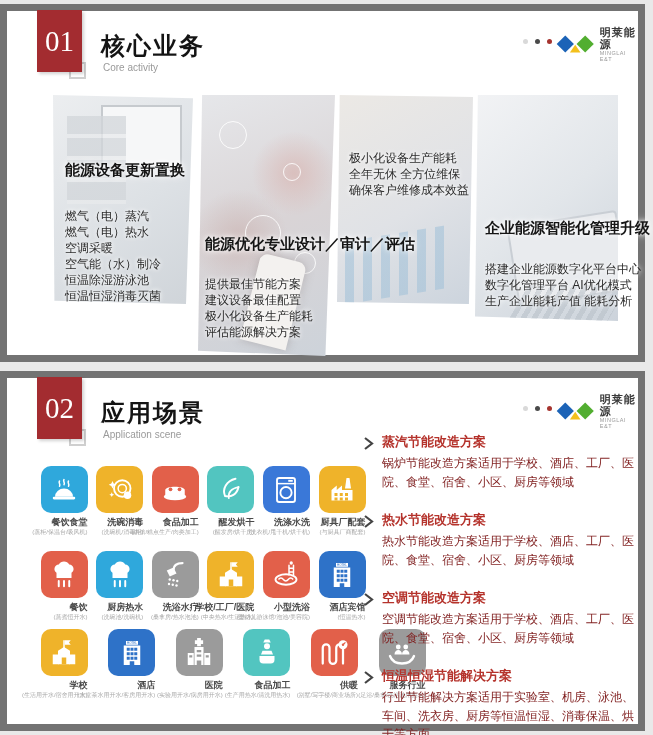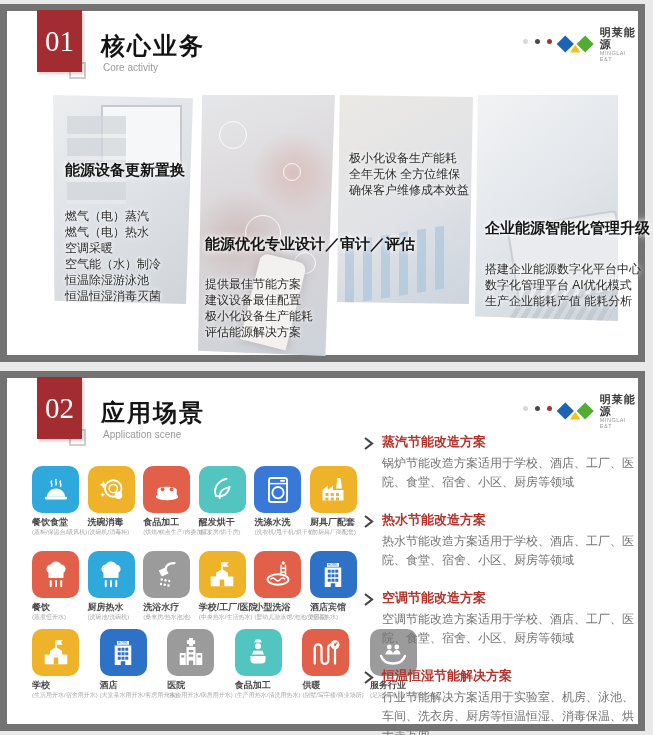--- a/index.html
+++ b/index.html
@@ -66,31 +66,31 @@
     text-shadow:0 0 4px #fff,0 0 6px rgba(255,255,255,.85);}
   .ct1{left:58px;top:150px;}  .ct1 .list{margin-top:28px;}
   .ct2{left:198px;top:224px;} .ct2 .list{margin-top:22px;}
   .ct3{left:342px;top:115px;} .ct3 .list{margin-top:24px;}
   .ct4{left:478px;top:208px;} .ct4 .list{margin-top:23px;}
 
   
   .grid{position:absolute;left:25px;top:88px;width:334px;}
   .grow{display:flex;}
   .grow2{margin-top:15px;} .grow3{margin-top:8px;gap:12px;}
-  .cell{width:55.6px;display:flex;flex-direction:column;align-items:flex-start;}
+  .cell{width:55.6px;display:flex;flex-direction:column;align-items:flex-end;}
   .tile{width:47px;height:47px;border-radius:10px;display:flex;align-items:center;justify-content:center;flex:none;}
   .glabel{margin-top:4px;font-size:9px;font-weight:700;color:#4a4a4a;white-space:nowrap;line-height:10px;}
   .gsub{margin-top:2px;font-size:6px;color:#a8a8a8;white-space:nowrap;line-height:7px;}
 
   
   .solutions{position:absolute;left:356px;top:56px;width:282px;}
   .sol{display:flex;margin-bottom:21px;}
   .chev{flex:none;margin:2px 8px 0 0;}
   .sol h4{margin:0;font-size:13px;font-weight:700;color:#b5332c;line-height:16px;}
-  .sol p{margin:4px 0 0 0;font-size:12px;color:#737373;line-height:18.5px;}
+  .sol p{margin:4px 0 0 0;font-size:12px;color:#7f1d1d;line-height:18.5px;}
 </style>
 </head>
 <body>
 
 <div class="slide" id="slide1">
   <div class="hdr-square"></div>
   <div class="banner">01</div>
   <div class="hdr-title">核心业务</div>
   <div class="hdr-sub">Core activity</div>
   <div class="dots">

